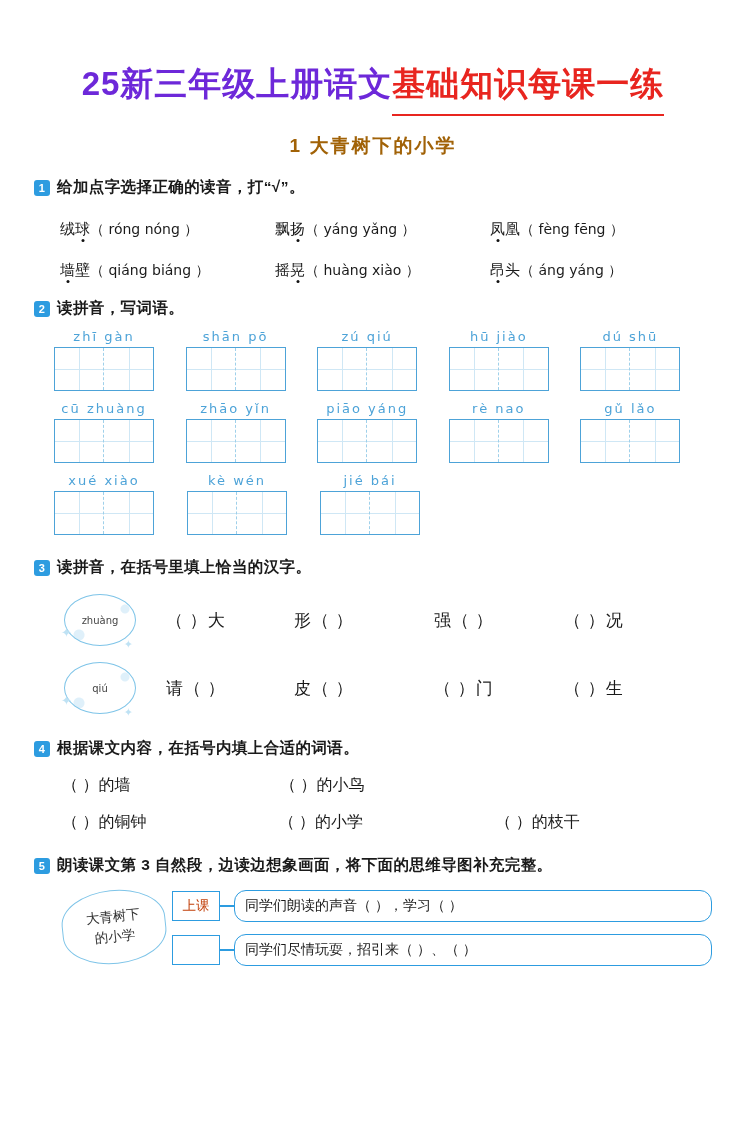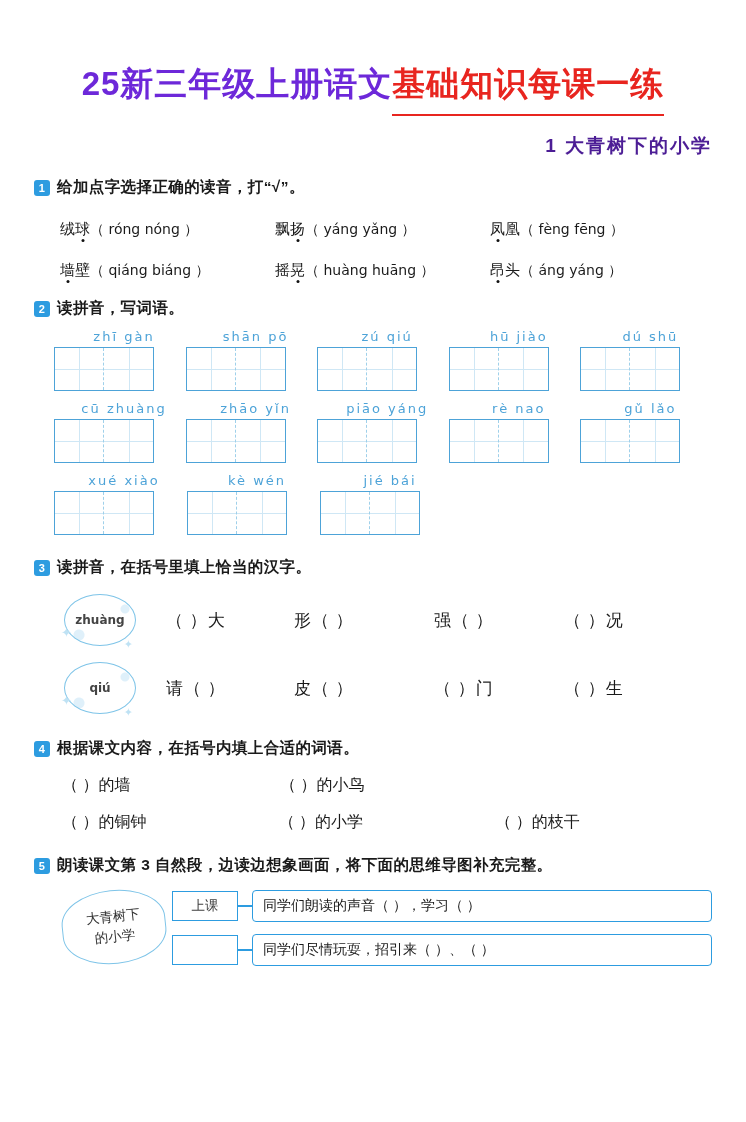--- a/index.html
+++ b/index.html
@@ -20,25 +20,25 @@
     margin-top: 62px;
     font-size: 33px;
     font-weight: bold;
     letter-spacing: 1px;
     white-space: nowrap;
   }
   .main-title .blue { color:#6d28d9; }
   .main-title .red  { color:#e8251f; border-bottom:2px solid #e8251f; padding-bottom:12px; }
 
   .lesson-title {
-    text-align:right;
+    text-align:center;
     margin-top: 26px;
     font-size: 19px;
     font-weight: bold;
-    color: #4c1d95;
+    color: #a16207;
     letter-spacing: 2px;
   }
 
   
   .q { margin-top: 18px; }
   .q-head { display:flex; align-items:center; font-size:15.5px; font-weight:bold; letter-spacing:.4px; }
   .q-num {
     display:inline-flex; align-items:center; justify-content:center;
     width:16px; height:16px; border-radius:3px;
     background:#2d9ce0; color:#fff; font-size:11px; font-weight:bold;
@@ -58,21 +58,20 @@
   .py { font-family:"DejaVu Sans", sans-serif; font-size:14px; }
 
   
   .tian-block { display:flex; margin-top:10px; padding-left:20px; }
   .tian-item { width:133px; }
   .tian-py {
     font-family:"DejaVu Sans", sans-serif;
     font-size:13px; color:#4da3d8;
     text-align:center; width:100px; letter-spacing:2px;
     margin-bottom:3px;
-    margin-left:20px;
   }
   .tian {
     width:100px; height:44px;
     display:flex;
     border:1.3px solid #4da3d8;
   }
   .tian .half {
     width:50%; height:100%;
     position:relative;
     border-right:1px dashed #9fd0ea;
@@ -85,28 +84,27 @@
   .tian .half::after  { top:0; bottom:0; left:50%; width:1px; }
 
   
   .bubble-row { display:flex; align-items:center; margin-top:16px; padding-left:30px; }
   .bubble {
     width:72px; height:52px; flex:none;
     border:1.4px solid #7ec4e8;
     border-radius:50%;
     display:flex; align-items:center; justify-content:center;
     font-family:"DejaVu Sans", sans-serif;
-    font-size:12px; color:#444;
+    font-size:10px; color:#444;
     background:
       radial-gradient(circle at 14px 40px, #dff0fa 0 5px, transparent 6px),
       radial-gradient(circle at 60px 14px, #dff0fa 0 4px, transparent 5px),
       #ffffff;
     margin-right:30px;
     position:relative;
-    font-weight:bold;
   }
   .bubble::before {
     content:"✦"; position:absolute; left:-4px; top:30px; color:#bfe2f4; font-size:13px;
   }
   .bubble::after {
     content:"✦"; position:absolute; right:2px; bottom:-6px; color:#bfe2f4; font-size:11px;
   }
   .fill-cells { display:flex; font-size:17px; letter-spacing:1px; }
   .fill-cells span { display:inline-block; }
 
@@ -123,30 +121,30 @@
     display:flex; align-items:center; justify-content:center;
     text-align:center;
     font-size:13.5px; line-height:1.5; color:#333;
     transform: rotate(-6deg);
     margin-right:6px;
   }
   .map-right { flex:1; }
   .map-line { display:flex; align-items:center; }
   .map-line + .map-line { margin-top:12px; }
   .small-box {
-    width:66px; height:30px; flex:none;
+    width:48px; height:30px; flex:none;
     border:1.2px solid #2d9ce0;
     display:flex; align-items:center; justify-content:center;
-    font-size:13.5px; color:#404040;
+    font-size:13.5px; color:#c2410c;
   }
   .connector { width:14px; height:1.2px; background:#2d9ce0; flex:none; }
   .long-box {
     flex:1; height:32px;
     border:1.2px solid #2d9ce0;
-    border-radius:4px;
+    border-radius:12px;
     display:flex; align-items:center;
     padding:0 10px;
     font-size:14px; white-space:nowrap;
   }
 </style>
 </head>
 <body>
 
 <div class="page">
 
@@ -172,21 +170,21 @@
       <div class="pick-cell last">
         <span class="dotted">凤</span><span>凰</span><span class="py">（ fèng   fēng ）</span>
       </div>
     </div>
 
     <div class="pick-row">
       <div class="pick-cell">
         <span class="dotted">墙</span><span>壁</span><span class="py">（ qiáng biáng ）</span>
       </div>
       <div class="pick-cell">
-        <span>摇</span><span class="dotted">晃</span><span class="py">（ huàng  huāng ）</span>
+        <span>摇</span><span class="dotted">晃</span><span class="py">（ huàng  xiào ）</span>
       </div>
       <div class="pick-cell last">
         <span class="dotted">昂</span><span>头</span><span class="py">（ áng   yáng ）</span>
       </div>
     </div>
   </div>
 
   <div class="q">
     <div class="q-head">
       <span class="q-num">2</span>

